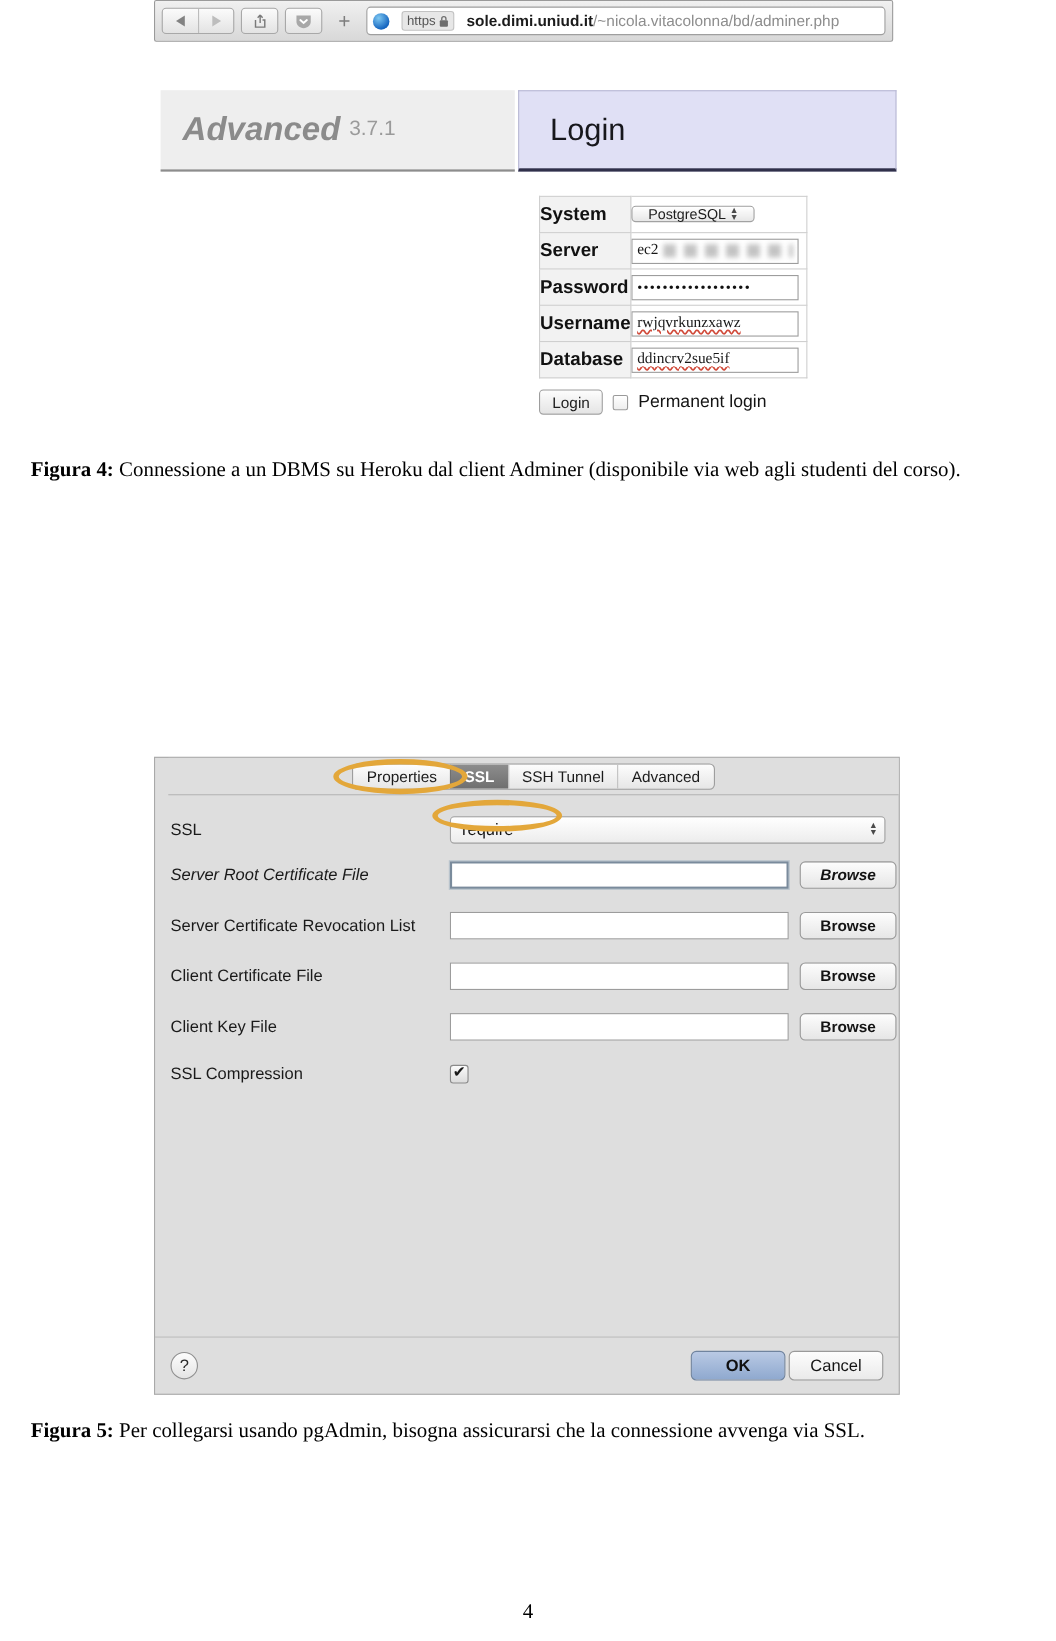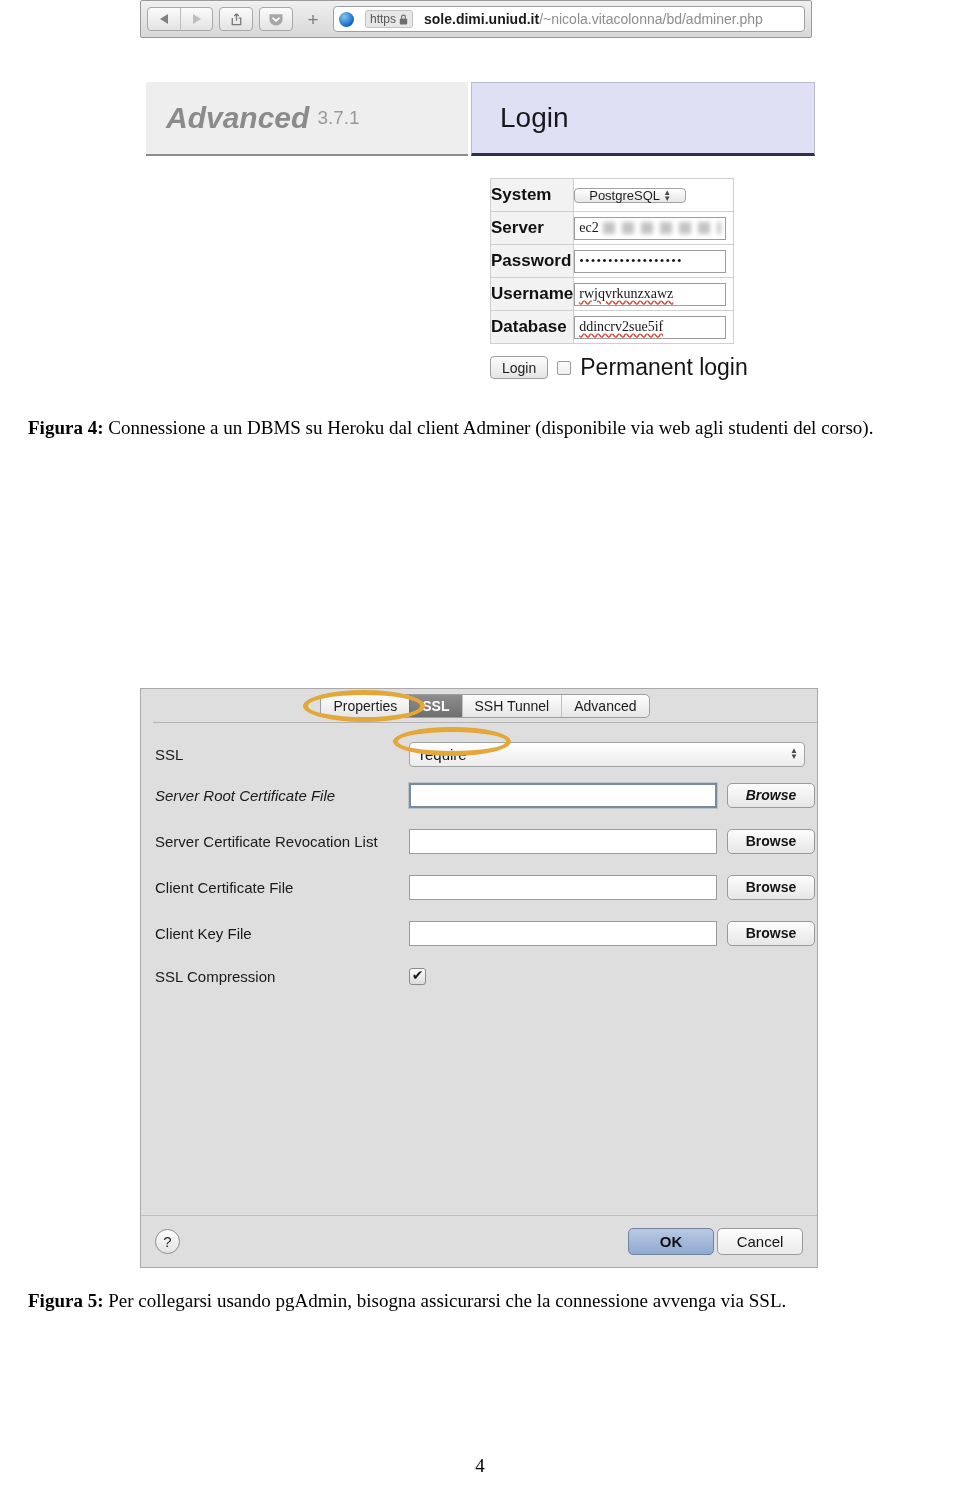--- a/index.html
+++ b/index.html
@@ -206,21 +206,21 @@
     display: flex; align-items: center;
   }
   .chk {
     width: 14px; height: 14px;
     border: 1px solid #9a9a9a; border-radius: 2px;
     background: linear-gradient(#ffffff, #eeeeee);
     display: inline-block;
   }
   .perm-label {
     font-family: "Liberation Sans", sans-serif;
-    font-size: 23px; color: #141414;
+    font-size: 16px; color: #141414;
   }
 
   
   .caption {
     position: absolute;
     left: 28px; width: 906px;
     font-family: "Liberation Serif", "DejaVu Serif", serif;
     font-size: 19px;
     color: #000000;
     line-height: 1.32;

